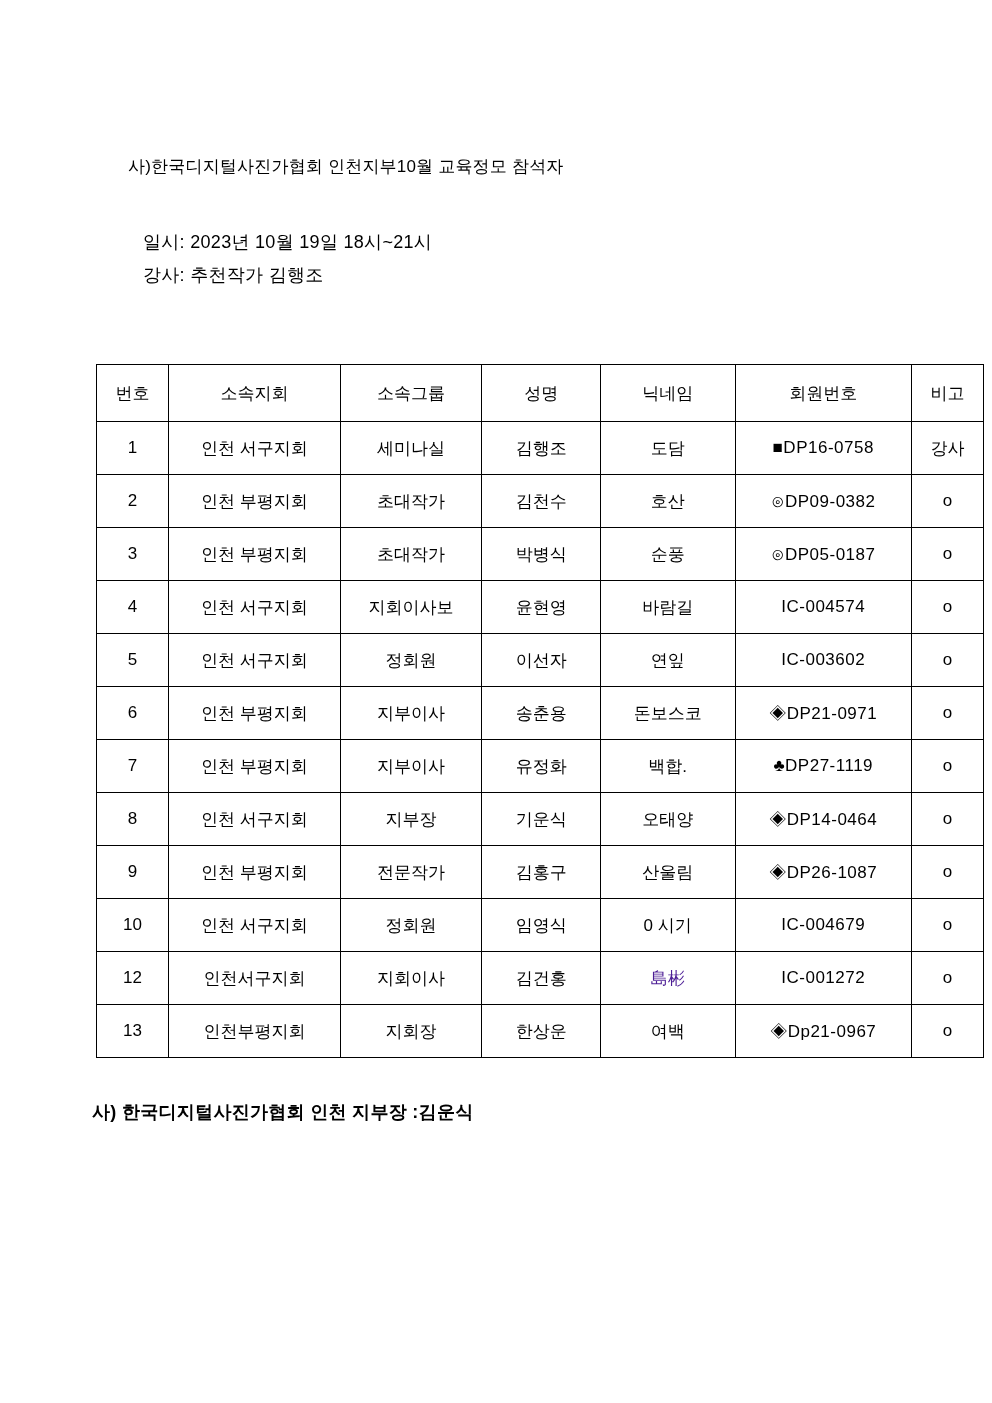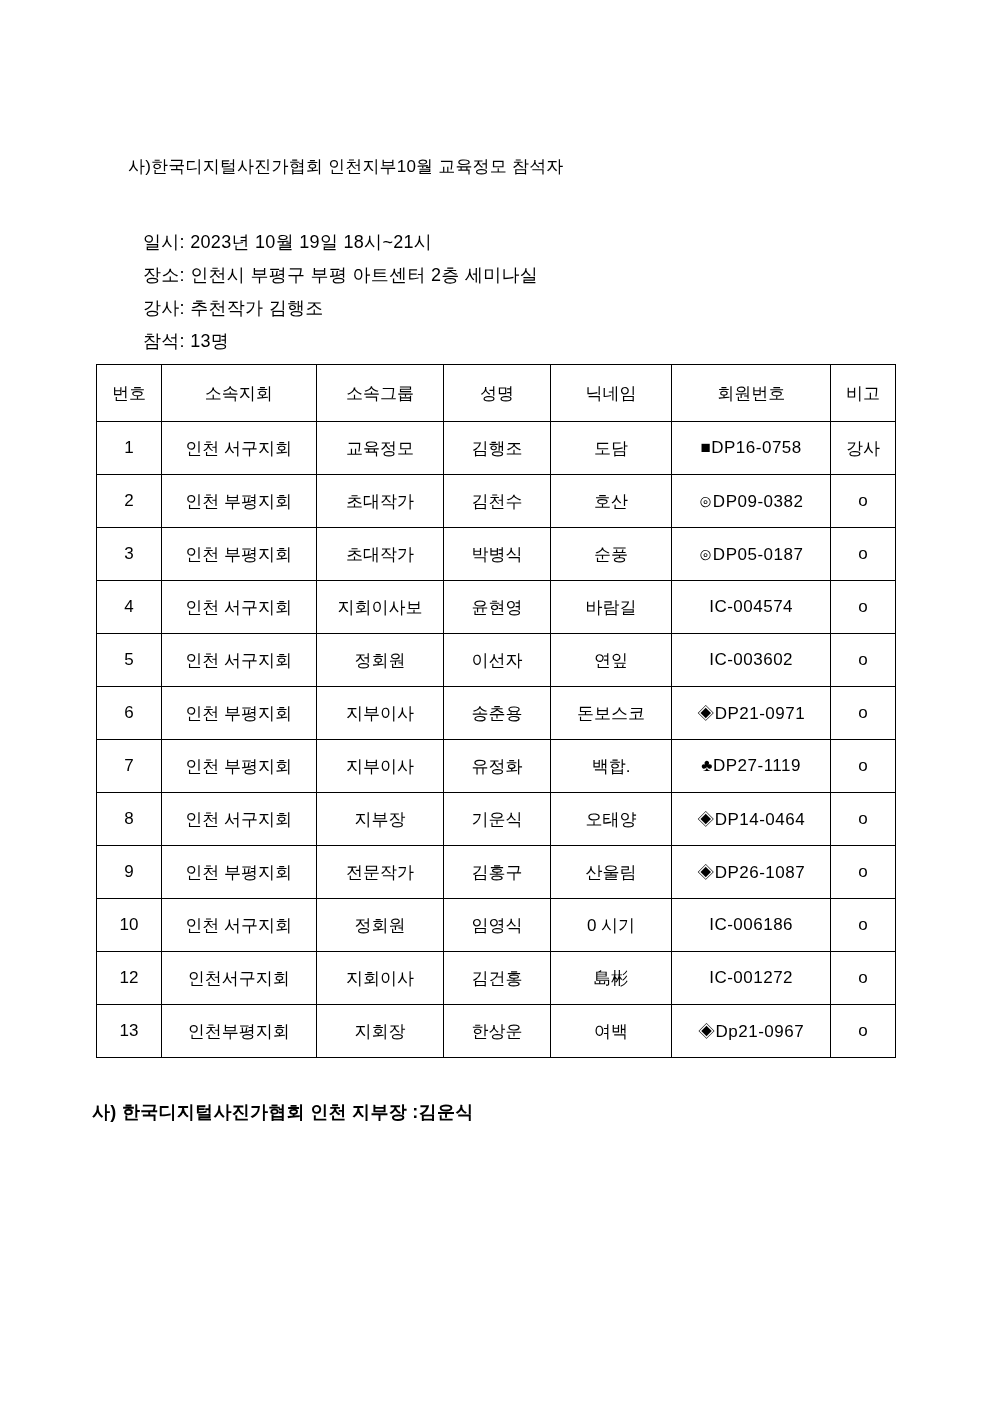--- a/index.html
+++ b/index.html
@@ -40,21 +40,21 @@
   .meta-line {
     white-space: nowrap;
     margin: 0 12px 5px 0;
     letter-spacing: 0.3px;
   }
   table.attendees {
     position: absolute;
     left: 96px;
     top: 364px;
     border-collapse: collapse;
-    width: 800px;
+    width: 888px;
     table-layout: fixed;
   }
   table.attendees th,
   table.attendees td {
     border: 1px solid #000000;
     text-align: center;
     vertical-align: middle;
     font-size: 17px;
     height: 52px;
     padding: 0 2px;
@@ -70,44 +70,42 @@
   col.c-group   { width: 122px; }
   col.c-name    { width: 102px; }
   col.c-nick    { width: 116px; }
   col.c-member  { width: 152px; }
   col.c-note    { width: 62px; }
   .member-cell {
     letter-spacing: 0.5px;
   }
   .cjk-nick {
     font-family: Liberation Serif, serif;
-    color: #000000;
+    color: #4c1d95;
   }
   .footer-note {
     position: absolute;
     left: 92px;
     top: 1100px;
     font-size: 18px;
     white-space: nowrap;
     letter-spacing: 0.3px;
     font-weight: bold;
   }
 </style>
 </head>
 <body>
 
 <div class="page">
 
   <div class="doc-title">사)한국디지털사진가협회 인천지부10월 교육정모 참석자</div>
 
   <div class="meta-block">
     <div class="meta-line">일시: 2023년 10월 19일 18시~21시</div>
-    <div class="meta-line">장소: 인천시 부평구 부평 아트센터 2층 세미나실</div>
     <div class="meta-line">강사: 추천작가 김행조</div>
-    <div class="meta-line">참석: 13명</div>
   </div>
 
   <table class="attendees">
     <colgroup>
       <col class="c-no">
         <col class="c-branch">
         <col class="c-group">
         <col class="c-name">
         <col class="c-nick">
         <col class="c-member">
@@ -121,21 +119,21 @@
         <th>성명</th>
         <th>닉네임</th>
         <th>회원번호</th>
         <th>비고</th>
       </tr>
     </thead>
     <tbody>
       <tr>
         <td>1</td>
         <td>인천 서구지회</td>
-        <td>교육정모</td>
+        <td>세미나실</td>
         <td>김행조</td>
         <td>도담</td>
         <td class="member-cell">■DP16-0758</td>
         <td>강사</td>
       </tr>
       <tr>
         <td>2</td>
         <td>인천 부평지회</td>
         <td>초대작가</td>
         <td>김천수</td>
@@ -205,21 +203,21 @@
         <td>산울림</td>
         <td class="member-cell">◈DP26-1087</td>
         <td>o</td>
       </tr>
       <tr>
         <td>10</td>
         <td>인천 서구지회</td>
         <td>정회원</td>
         <td>임영식</td>
         <td>0 시기</td>
-        <td class="member-cell">IC-006186</td>
+        <td class="member-cell">IC-004679</td>
         <td>o</td>
       </tr>
       <tr>
         <td>12</td>
         <td>인천서구지회</td>
         <td>지회이사</td>
         <td>김건홍</td>
         <td class="cjk-nick">島彬</td>
         <td class="member-cell">IC-001272</td>
         <td>o</td>

